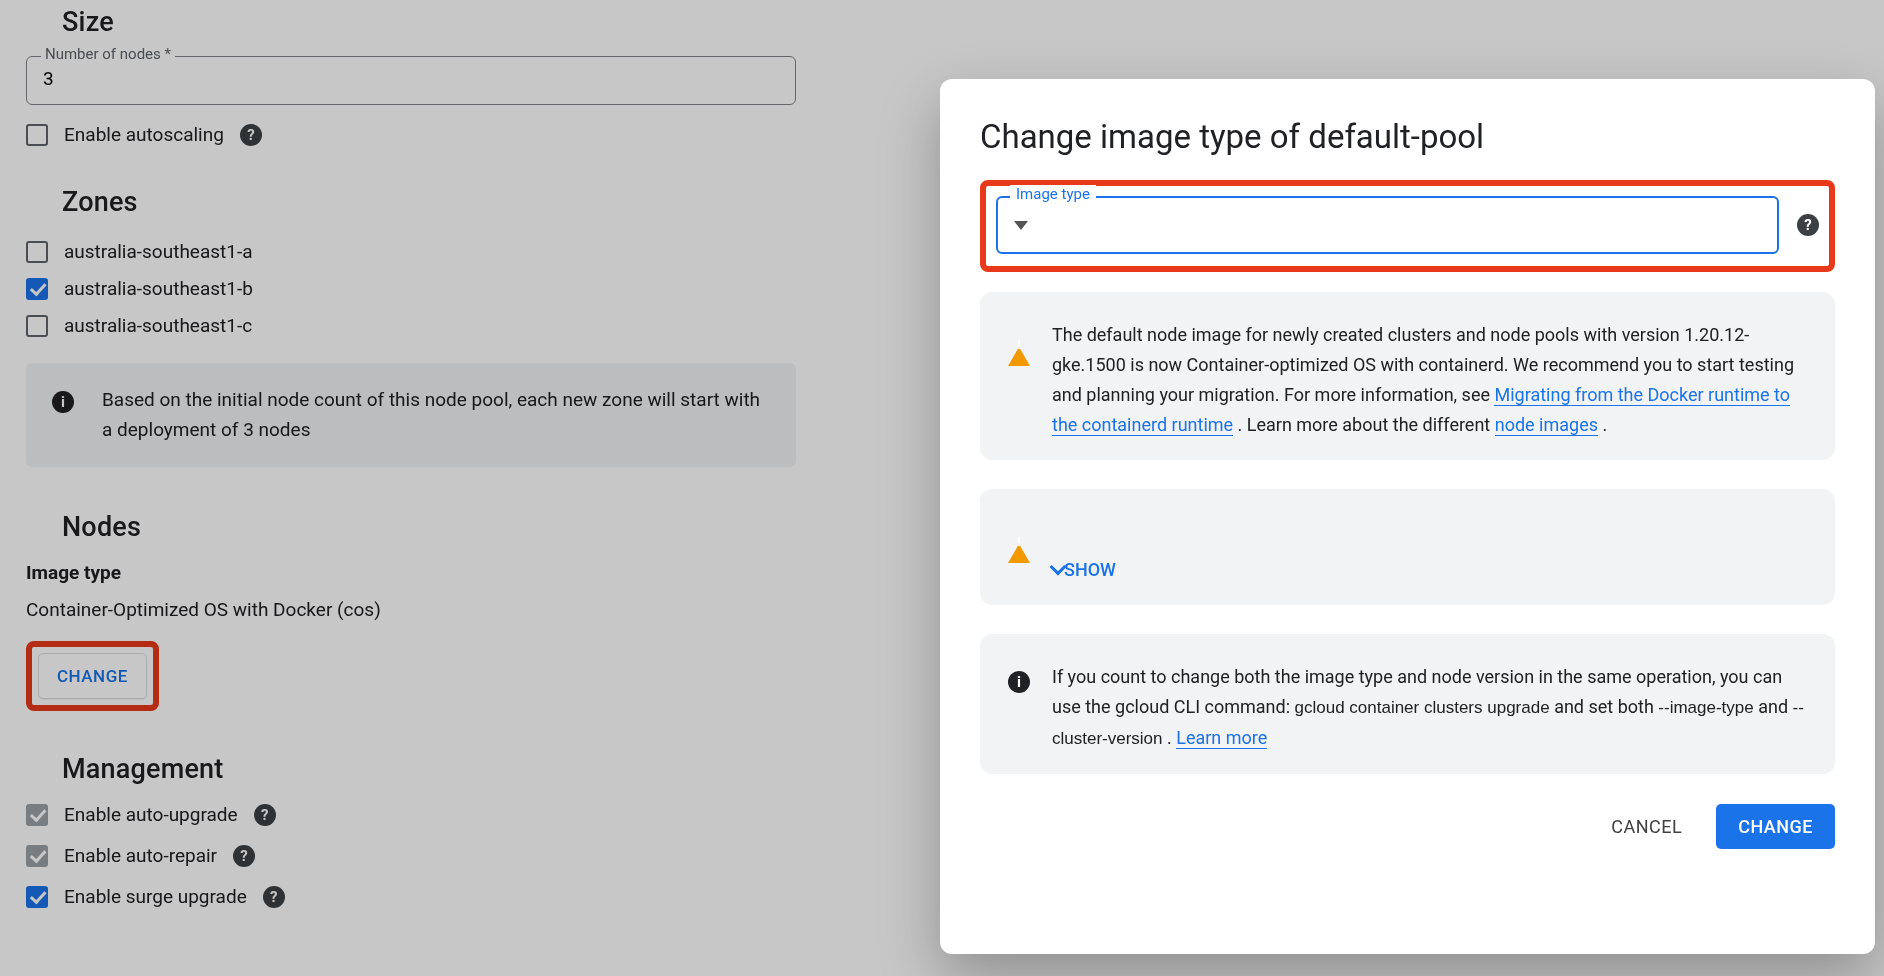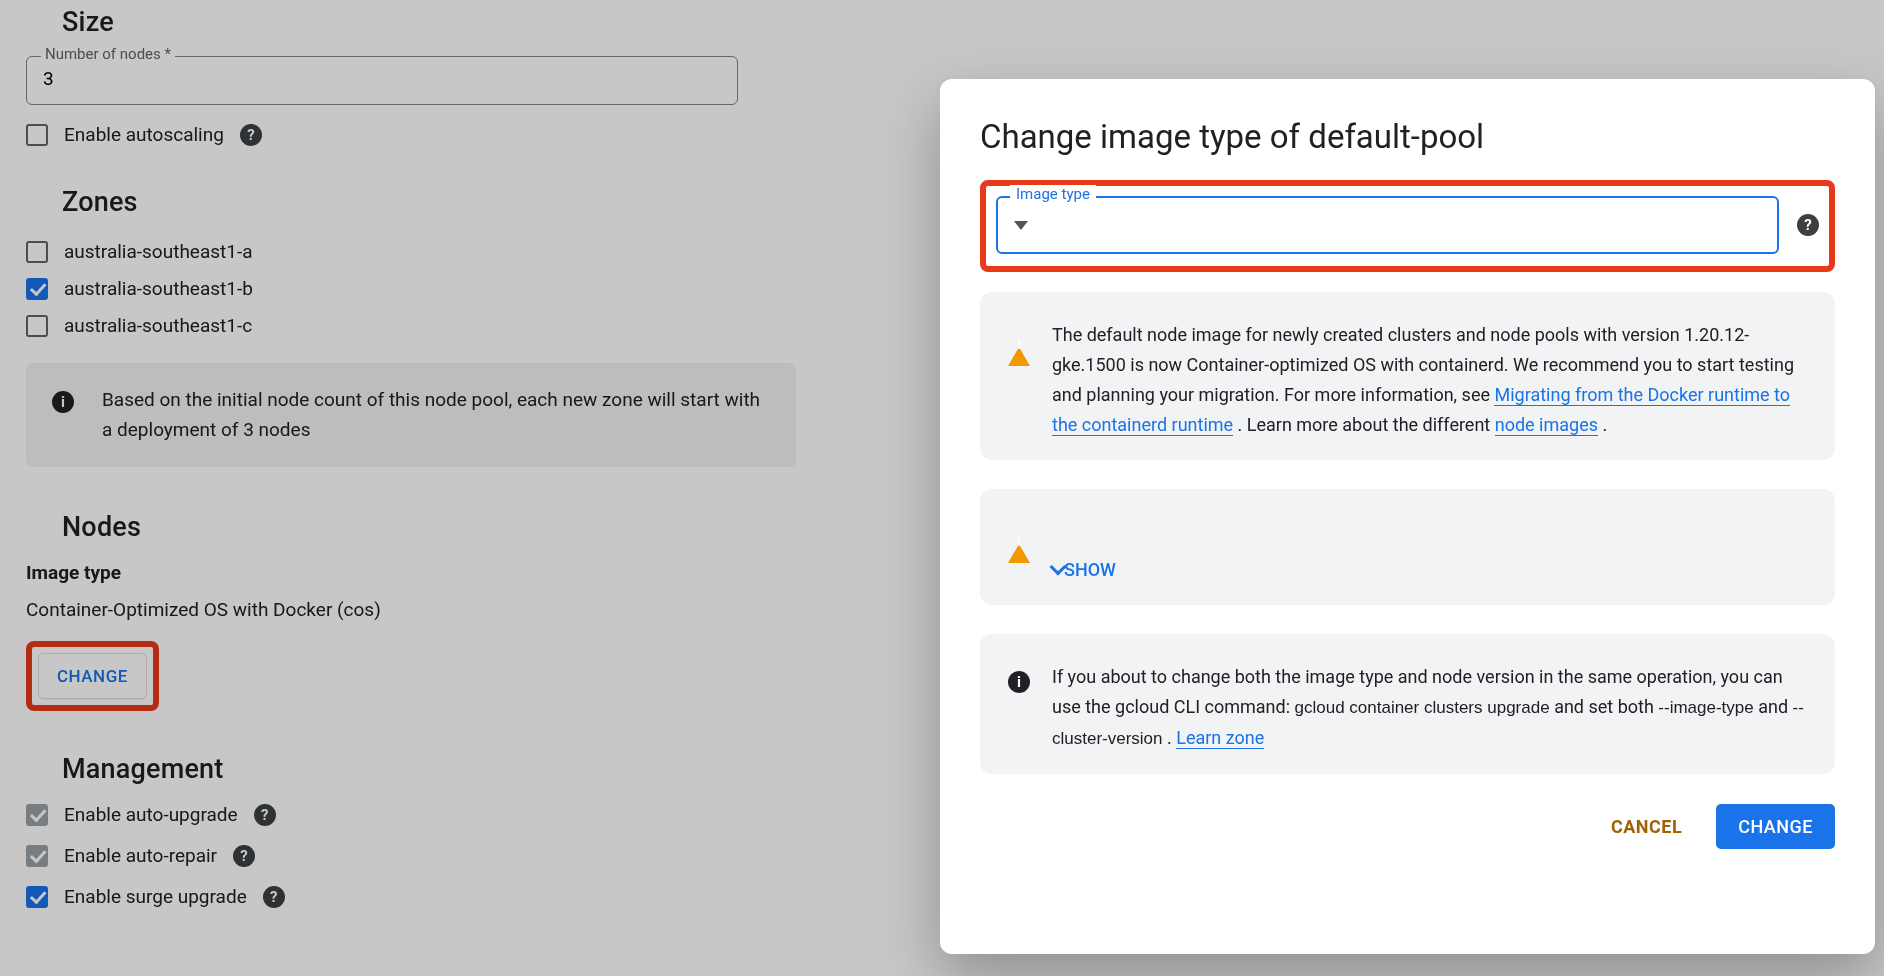--- a/index.html
+++ b/index.html
@@ -1,20 +1,20 @@
 <!DOCTYPE html>
 <html><head>
 <meta charset="utf-8">
 <style>
   * { box-sizing: border-box; margin: 0; padding: 0; font-family: Roboto, "Helvetica Neue", Arial, sans-serif; }
   body { width: 1884px; height: 976px; background: #fff; position: relative; color: #202124; }
   .backdrop { position: absolute; inset: 0; width: 1884px; height: 976px; background: rgba(0,0,0,.22); z-index: 5; }
   .page { position: absolute; left: 0; top: 0; width: 1884px; height: 976px; padding: 6px 0 0 26px; z-index: 1; }
   h2.section { font-size: 27px; font-weight: 500; margin-bottom: 18px; letter-spacing: .2px; margin-left: 36px; }
-  .field-outline { border: 1px solid #80868b; border-radius: 6px; width: 712px; padding: 10px 16px 14px; position: relative; display: flex; align-items: center; }
+  .field-outline { border: 1px solid #80868b; border-radius: 6px; width: 770px; padding: 10px 16px 14px; position: relative; display: flex; align-items: center; }
   .field-outline .float-label { position: absolute; top: -12px; left: 14px; background: #fff; padding: 0 4px; font-size: 15px; color: #5f6368; }
   .field-outline input { border: 0; outline: 0; font-size: 19px; width: 100%; background: transparent; }
   .chk-row { display: flex; align-items: center; gap: 16px; margin: 18px 0; font-size: 19px; }
   .chk { width: 22px; height: 22px; border: 2px solid #5f6368; border-radius: 3px; display: inline-flex; align-items: center; justify-content: center; background: #fff; }
   .chk.checked { background: #1a73e8; border-color: #1a73e8; }
   .chk.checked::after { content: ""; display: block; width: 6px; height: 12px; border: solid #fff; border-width: 0 3px 3px 0; transform: rotate(42deg) translateY(-1px); }
   .chk.disabled { background: #9aa0a6; border-color: #9aa0a6; }
   .chk.disabled::after { content: ""; display: block; width: 6px; height: 12px; border: solid #fff; border-width: 0 3px 3px 0; transform: rotate(42deg) translateY(-1px); }
   .help-circle { width: 22px; height: 22px; border-radius: 50%; background: #3c4043; color: #fff; display: inline-flex; align-items: center; justify-content: center; font-size: 15px; font-weight: 700; }
   .zones { margin-top: 40px; }
@@ -39,21 +39,21 @@
   .caret-down { width: 0; height: 0; border-left: 7px solid transparent; border-right: 7px solid transparent; border-top: 9px solid #555; }
   .msg { background: #f1f3f4; border-radius: 12px; padding: 28px 20px 20px 72px; position: relative; margin-bottom: 29px; font-size: 18px; line-height: 30px; }
   .msg .micon { position: absolute; left: 28px; top: 30px; }
   .warn-tri { width: 0; height: 0; border-left: 11px solid transparent; border-right: 11px solid transparent; border-bottom: 19px solid #f29900; position: relative; }
   .warn-tri::after { content: "!"; position: absolute; left: -3px; top: 4px; width: 6px; text-align: center; color: #fff; font-size: 12px; font-weight: 700; }
   a.linkish { color: #1a73e8; text-decoration: none; border-bottom: 1px solid #1a73e8; }
   .show-row { display: flex; align-items: center; gap: 0; color: #1a73e8; font-weight: 500; font-size: 18px; margin-top: 20px; cursor: pointer; }
   .chev-d { width: 12px; height: 12px; border: solid #1a73e8; border-width: 0 3px 3px 0; transform: rotate(45deg); margin-top: -6px; }
   code { font-family: Liberation Sans, sans-serif; font-size: 17px; }
   .dlg-actions { display: flex; justify-content: flex-end; gap: 18px; margin-top: 30px; }
-  .btn-flat { background: transparent; border: 0; color: #a16207; font-size: 18px; font-weight: 700; padding: 12px 16px; letter-spacing: .5px; cursor: pointer; }
+  .btn-flat { background: transparent; border: 0; color: #404040; font-size: 18px; font-weight: 400; padding: 12px 16px; letter-spacing: .5px; cursor: pointer; }
   .btn-primary { background: #1a73e8; color: #fff; border: 0; border-radius: 5px; font-size: 18px; font-weight: 500; padding: 12px 22px; letter-spacing: .5px; cursor: pointer; }
 </style>
 </head>
 <body>
 
 <div class="page">
   <h2 class="section">Size</h2>
   <div class="field-outline">
     <span class="float-label">Number of nodes *</span>
     <input type="text" value="3" style="">
@@ -141,27 +141,27 @@
     <span class="micon"><span class="warn-tri"></span></span>
     <div style="height:18px"></div>
     <div class="show-row">
       <span class="chev-d"></span>
       <span>SHOW</span>
     </div>
   </div>
 
   <div class="msg">
     <span class="micon info-icon" style="top:31px">i</span>
-    <span>If you about to change both the image type and node version in the same operation, you can use the gcloud CLI command: </span>
+    <span>If you count to change both the image type and node version in the same operation, you can use the gcloud CLI command: </span>
     <code>gcloud container clusters upgrade</code>
     <span> and set both </span>
     <code>--image-type</code>
     <span> and </span>
     <code>--cluster-version</code>
     <span> . </span>
-    <a href="#" class="linkish">Learn zone</a>
+    <a href="#" class="linkish">Learn more</a>
   </div>
 
   <div class="dlg-actions">
     <button class="btn-flat">CANCEL</button>
     <button class="btn-primary">CHANGE</button>
   </div>
 </div>
 
 </body></html>

